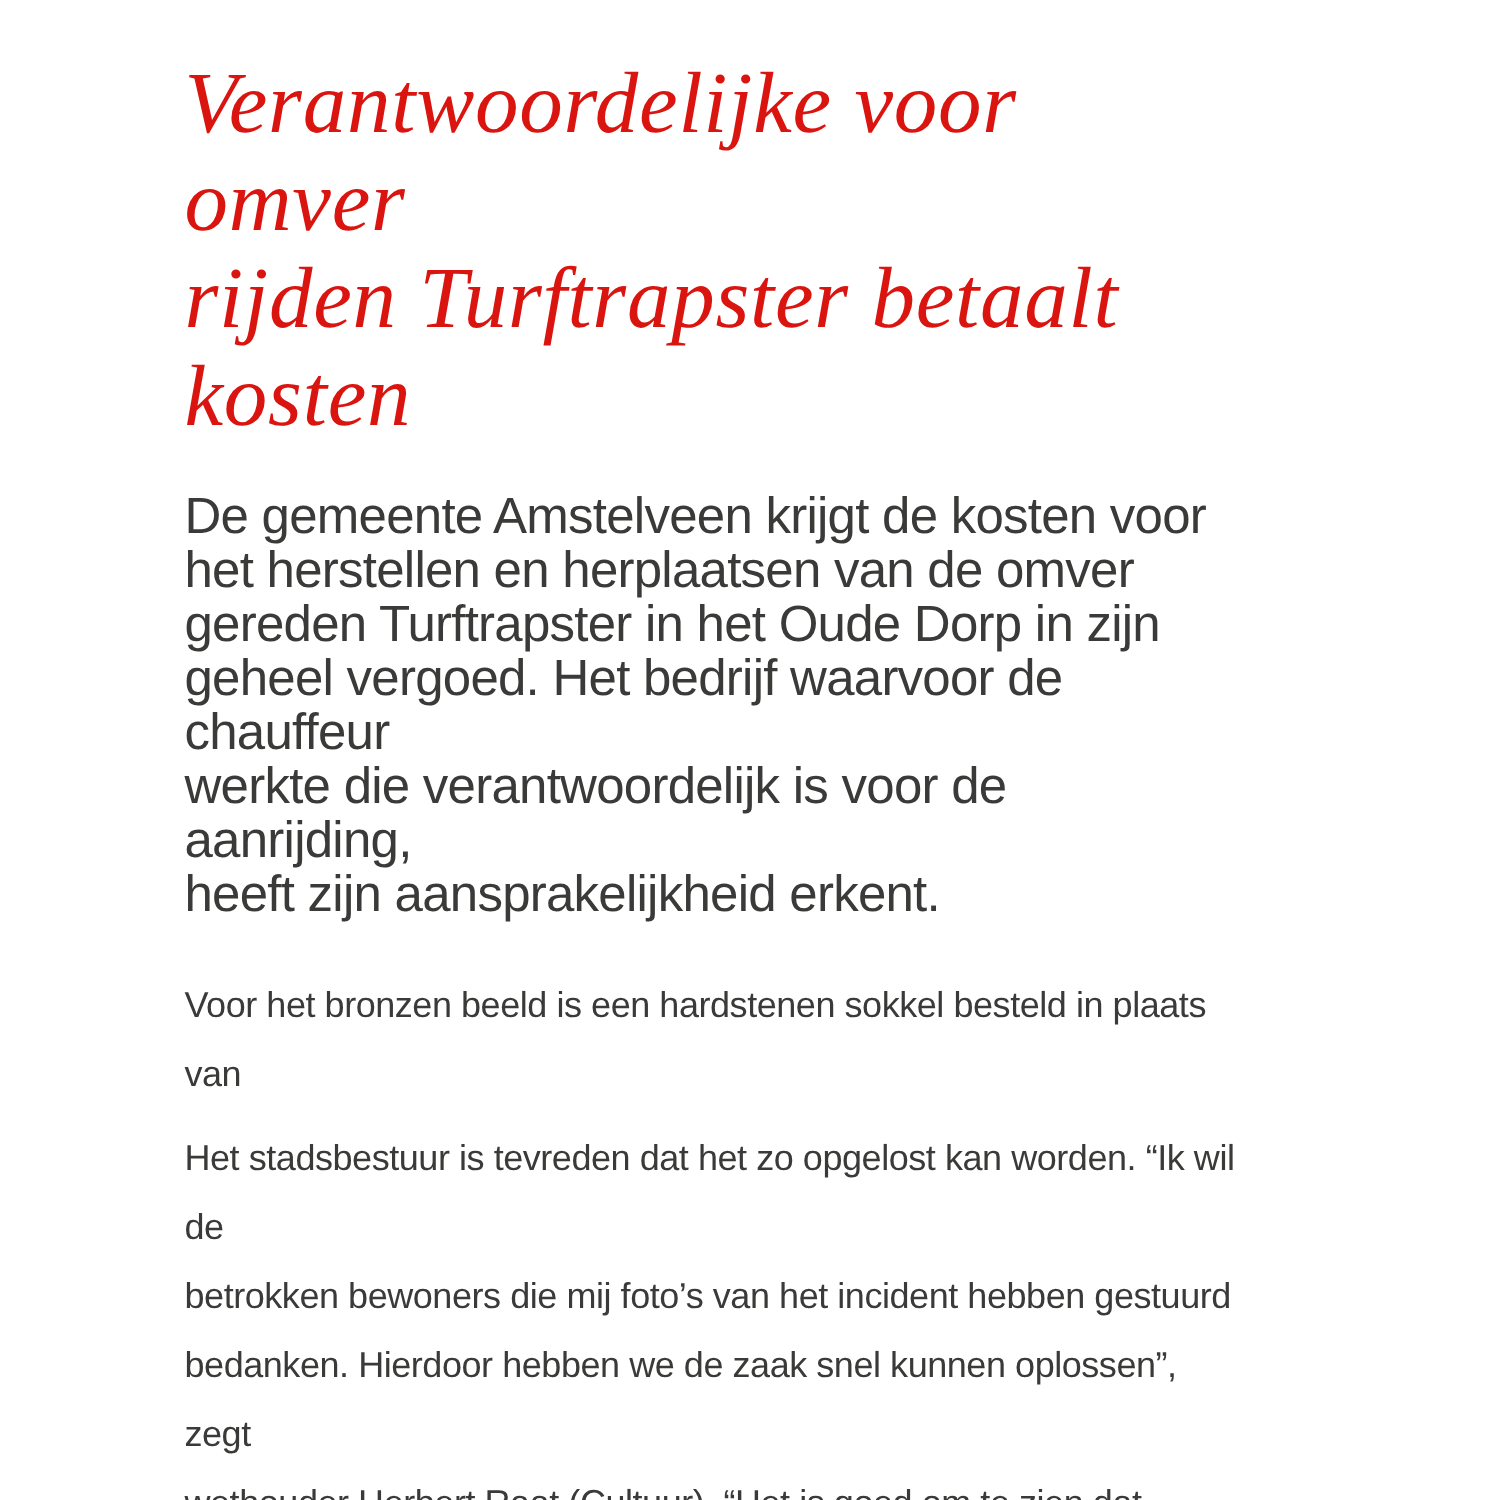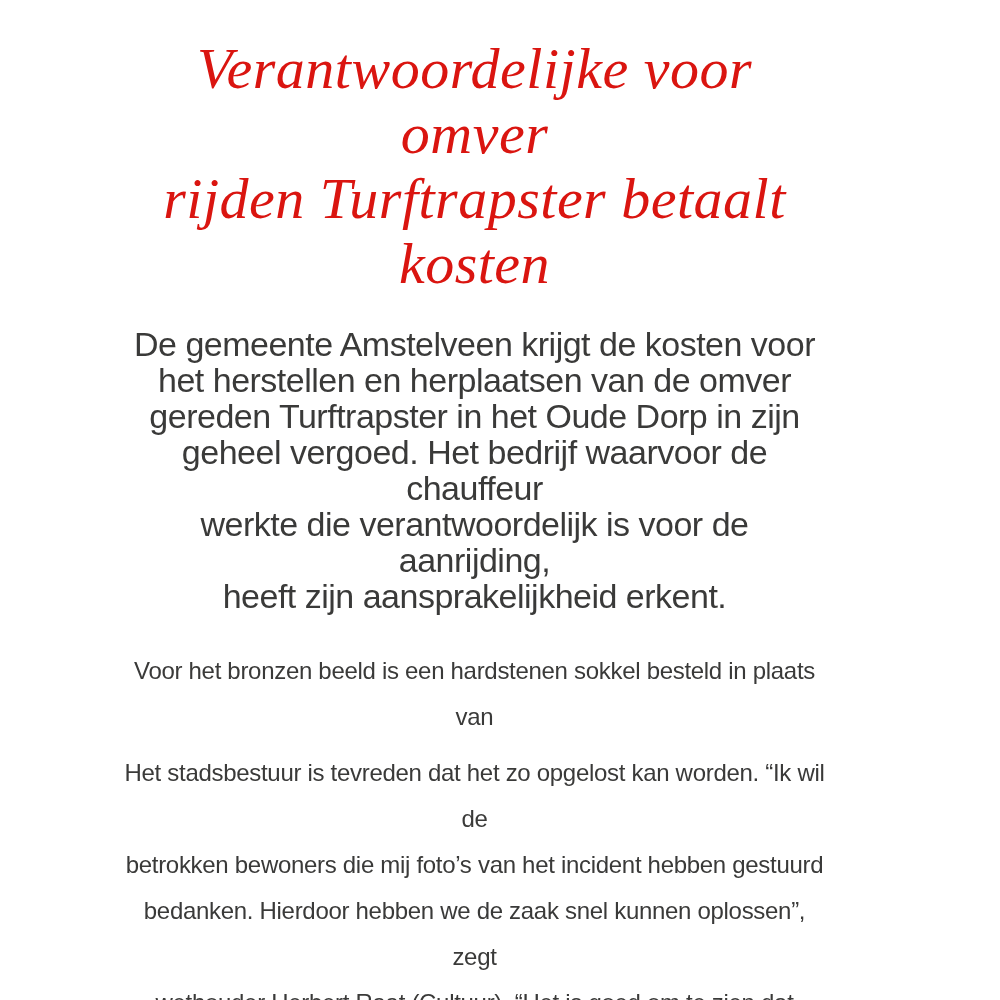--- a/index.html
+++ b/index.html
@@ -8,21 +8,20 @@
     width: 1000px;
     height: 1000px;
     overflow: hidden;
     background: #ffffff;
   }
   .page {
     width: 856px;
     height: 1000px;
     background: #ffffff;
     box-sizing: border-box;
-    text-align: center;
   }
   .article {
     box-sizing: border-box;
     padding: 36px 30px 0 123px;
   }
   .title {
     margin: 0;
     font-family: "Liberation Serif", serif;
     font-style: italic;
     font-weight: 500;

